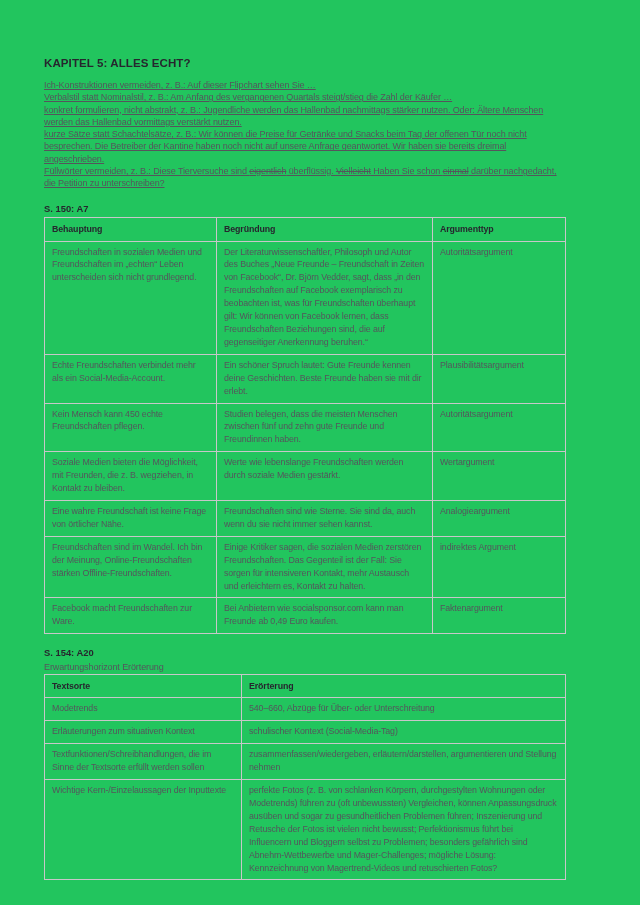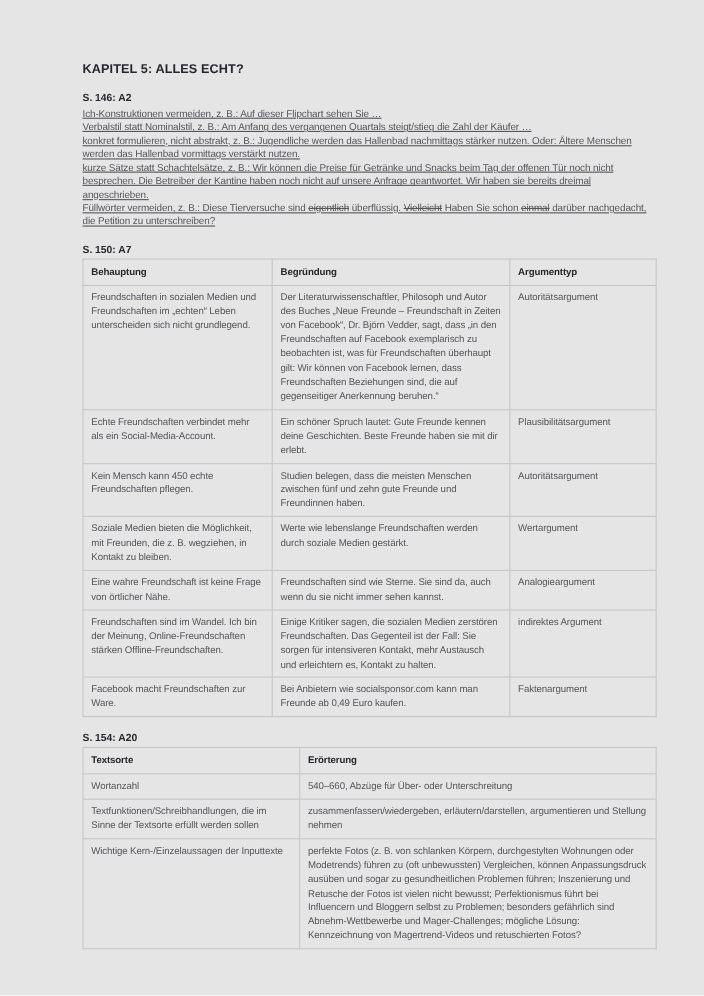--- a/index.html
+++ b/index.html
@@ -4,23 +4,23 @@
 <style>
   html, body {
     margin: 0;
     padding: 0;
     background: #ffffff;
   }
   .page {
     position: relative;
     width: 640px;
     height: 905px;
-    background: #e5e5e5;
+    background: #22c55e;
     box-sizing: border-box;
-    padding: 57px 44px 20px 75px;
+    padding: 57px 44px 20px 44px;
     overflow: hidden;
     font-family: "Liberation Sans", "DejaVu Sans", sans-serif;
     color: #55555c;
   }
   h1.chapter-title {
     margin: 0 0 9px 0;
     font-size: 11.5px;
     line-height: 13px;
     font-weight: bold;
     color: #26262e;
@@ -81,21 +81,20 @@
   #table-a20 col.c2 { width: 324px; }
 </style>
 </head>
 <body>
 
 <div class="page">
 
   <h1 class="chapter-title">KAPITEL 5: ALLES ECHT?</h1>
 
   <section>
-    <h2 class="section-heading">S. 146: A2</h2>
     <div class="para">
         <div class="line"><span>Ich-Konstruktionen vermeiden, z. B.: Auf dieser Flipchart sehen Sie …</span></div>
         <div class="line"><span>Verbalstil statt Nominalstil, z. B.: Am Anfang des vergangenen Quartals steigt/stieg die Zahl der Käufer …</span></div>
         <div class="line"><span>konkret formulieren, nicht abstrakt, z. B.: Jugendliche werden das Hallenbad nachmittags stärker nutzen. Oder: Ältere Menschen werden das Hallenbad vormittags verstärkt nutzen.</span></div>
         <div class="line"><span>kurze Sätze statt Schachtelsätze, z. B.: Wir können die Preise für Getränke und Snacks beim Tag der offenen Tür noch nicht besprechen. Die Betreiber der Kantine haben noch nicht auf unsere Anfrage geantwortet. Wir haben sie bereits dreimal angeschrieben.</span></div>
         <div class="line"><span>Füllwörter vermeiden, z. B.: Diese Tierversuche sind </span><span class="strike">eigentlich</span><span> überflüssig. </span><span class="strike">Vielleicht</span><span> Haben Sie schon </span><span class="strike">einmal</span><span> darüber nachgedacht, die Petition zu unterschreiben?</span></div>
       </div>
   </section>
 
   <section>
@@ -148,35 +147,40 @@
             <td>Facebook macht Freundschaften zur Ware.</td>
             <td>Bei Anbietern wie socialsponsor.com kann man Freunde ab 0,49 Euro kaufen.</td>
             <td>Faktenargument</td>
           </tr>
         </tbody>
       </table>
   </section>
 
   <section>
     <h2 class="section-heading">S. 154: A20</h2>
+    <div class="subtitle">Erwartungshorizont Erörterung</div>
     <table class="grid" id="table-a20">
       <colgroup>
         <col class="c1">
           <col class="c2">
       </colgroup>
     <thead>
           <tr>
             <th>Textsorte</th>
             <th>Erörterung</th>
           </tr>
         </thead>
         <tbody>
           <tr>
-            <td>Wortanzahl</td>
+            <td>Modetrends</td>
             <td>540–660, Abzüge für Über- oder Unterschreitung</td>
+          </tr>
+          <tr>
+            <td>Erläuterungen zum situativen Kontext</td>
+            <td>schulischer Kontext (Social-Media-Tag)</td>
           </tr>
           <tr>
             <td>Textfunktionen/Schreibhandlungen, die im Sinne der Textsorte erfüllt werden sollen</td>
             <td>zusammenfassen/wiedergeben, erläutern/darstellen, argumentieren und Stellung nehmen</td>
           </tr>
           <tr>
             <td>Wichtige Kern-/Einzelaussagen der Inputtexte</td>
             <td>perfekte Fotos (z. B. von schlanken Körpern, durchgestylten Wohnungen oder Modetrends) führen zu (oft unbewussten) Vergleichen, können Anpassungsdruck ausüben und sogar zu gesundheitlichen Problemen führen; Inszenierung und Retusche der Fotos ist vielen nicht bewusst; Perfektionismus führt bei Influencern und Bloggern selbst zu Problemen; besonders gefährlich sind Abnehm-Wettbewerbe und Mager-Challenges; mögliche Lösung: Kennzeichnung von Magertrend-Videos und retuschierten Fotos?</td>
           </tr>
         </tbody>

